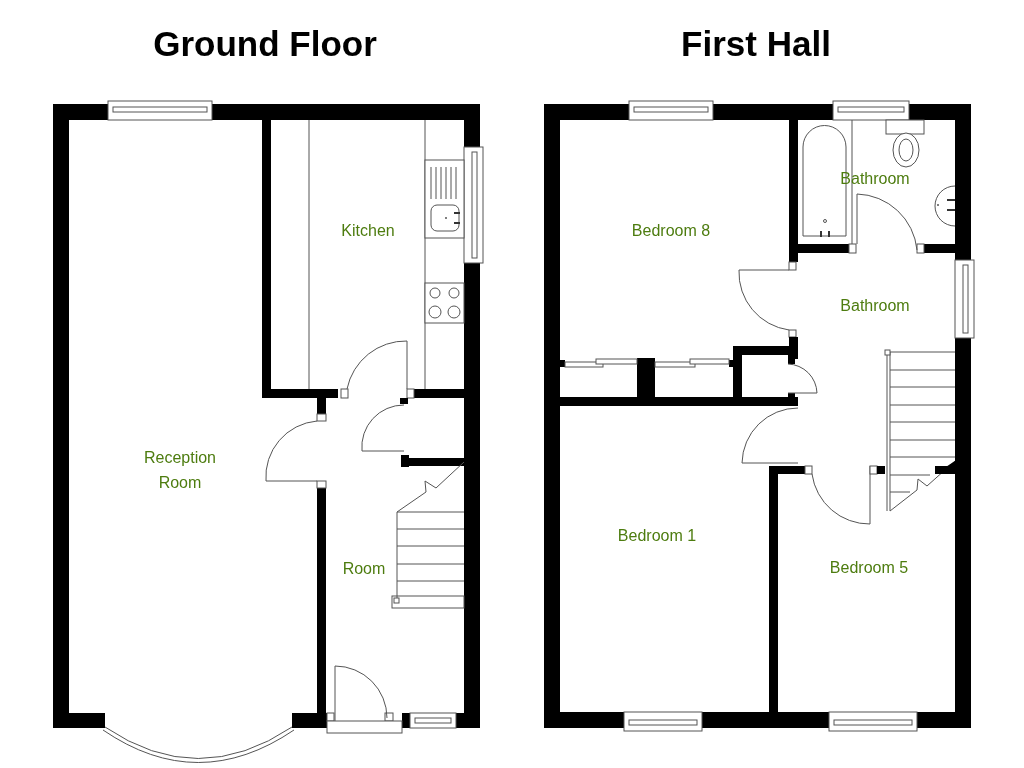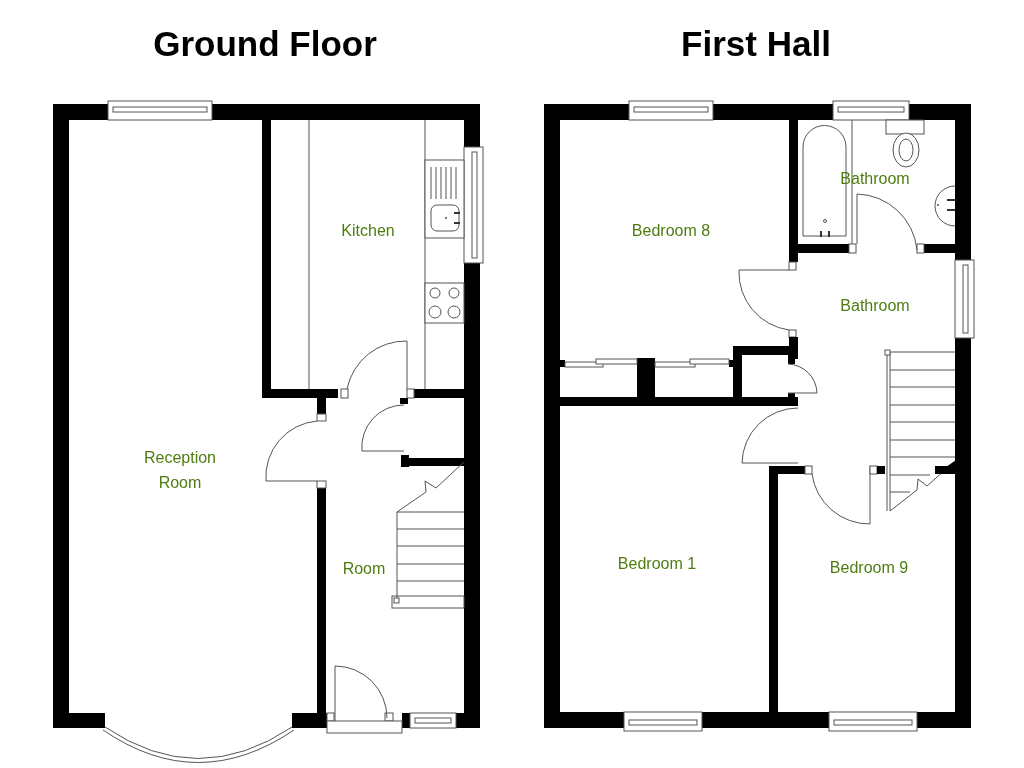--- a/index.html
+++ b/index.html
@@ -236,14 +236,14 @@
 <div class="room-label" style="left:110px; top:445px; width:140px;">
   <div>Reception</div>
   <div>Room</div>
 </div>
 <div class="room-label" style="left:313px; top:218px; width:110px;">Kitchen</div>
 <div class="room-label" style="left:334px; top:556px; width:60px;">Room</div>
 
 <div class="room-label" style="left:596px; top:218px; width:150px;">Bedroom 8</div>
 <div class="room-label" style="left:810px; top:166px; width:130px;">Bathroom</div>
 <div class="room-label" style="left:820px; top:293px; width:110px;">Bathroom</div>
-<div class="room-label" style="left:582px; top:551px; width:150px;">Bedroom 1</div>
-<div class="room-label" style="left:794px; top:555px; width:150px;">Bedroom 9</div>
+<div class="room-label" style="left:582px; top:523px; width:150px;">Bedroom 1</div>
+<div class="room-label" style="left:794px; top:555px; width:150px;">Bedroom 5</div>
 
 </body></html>

